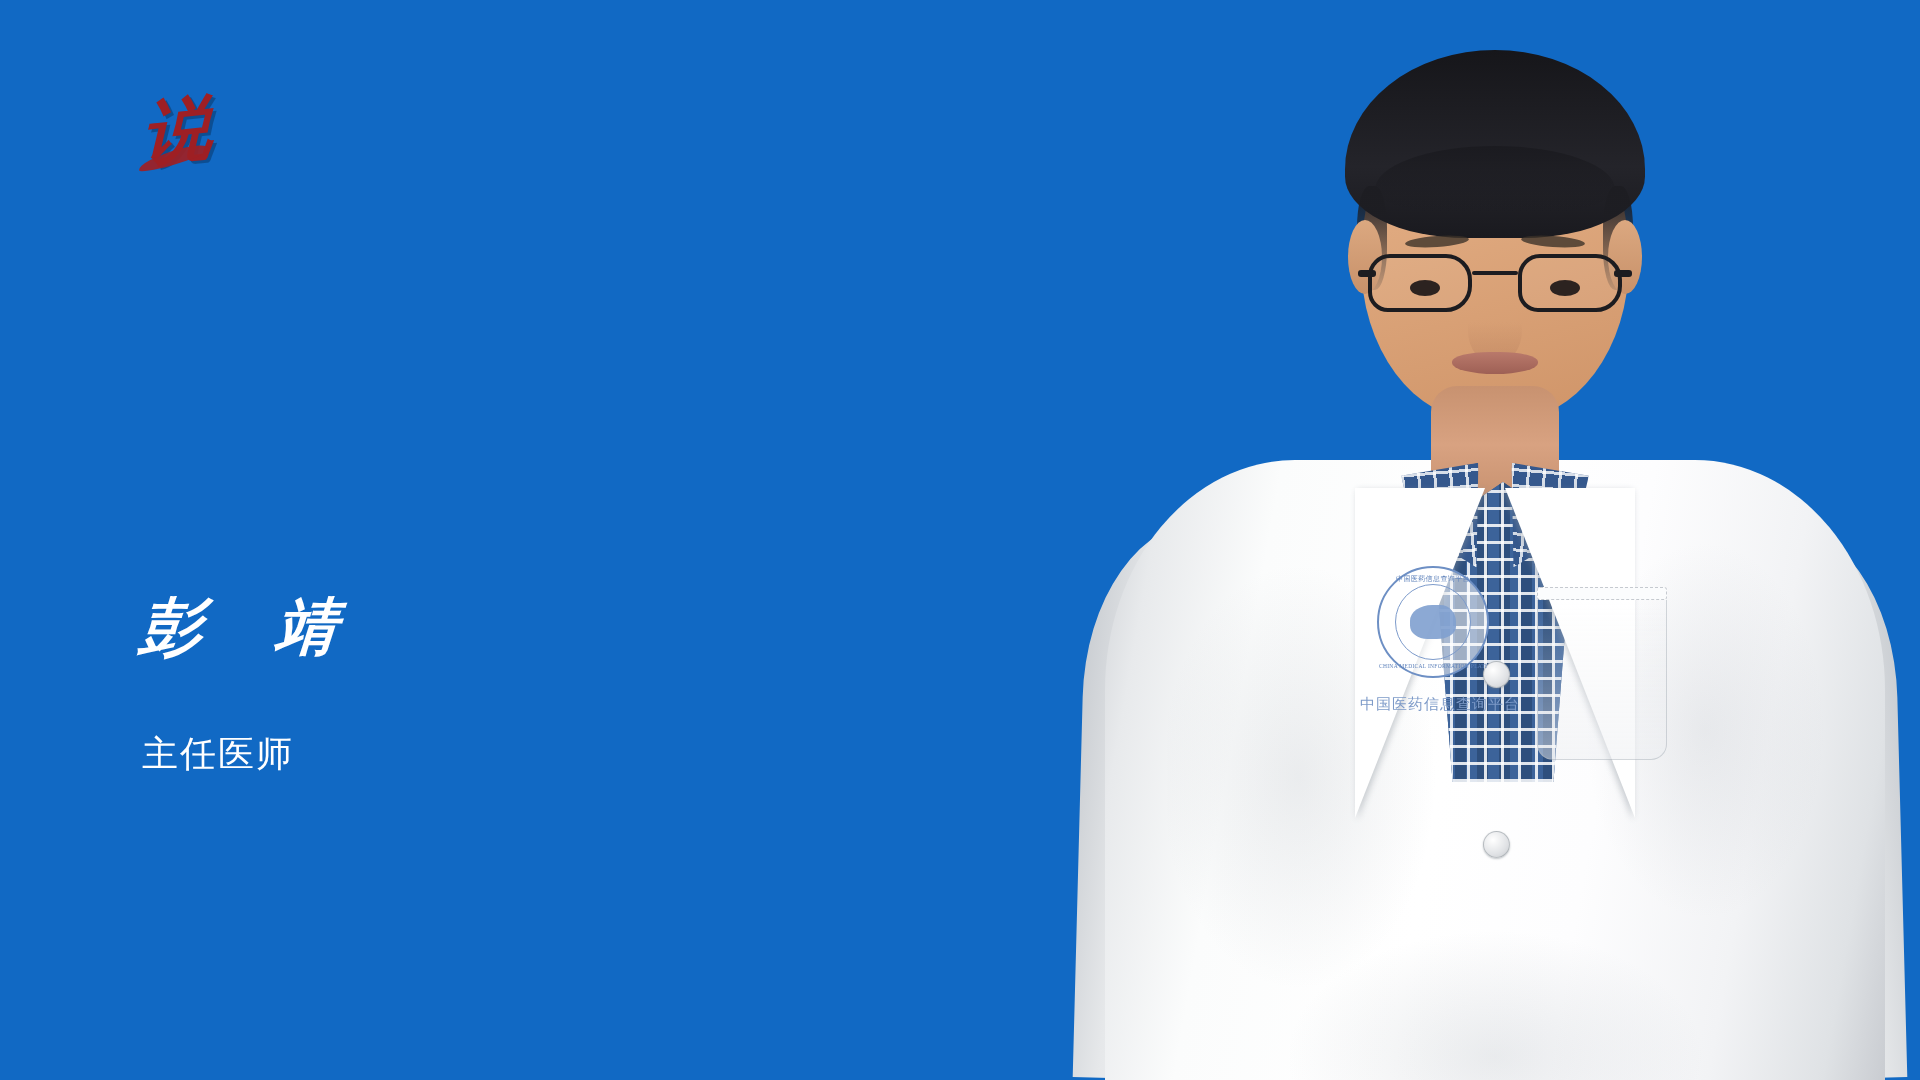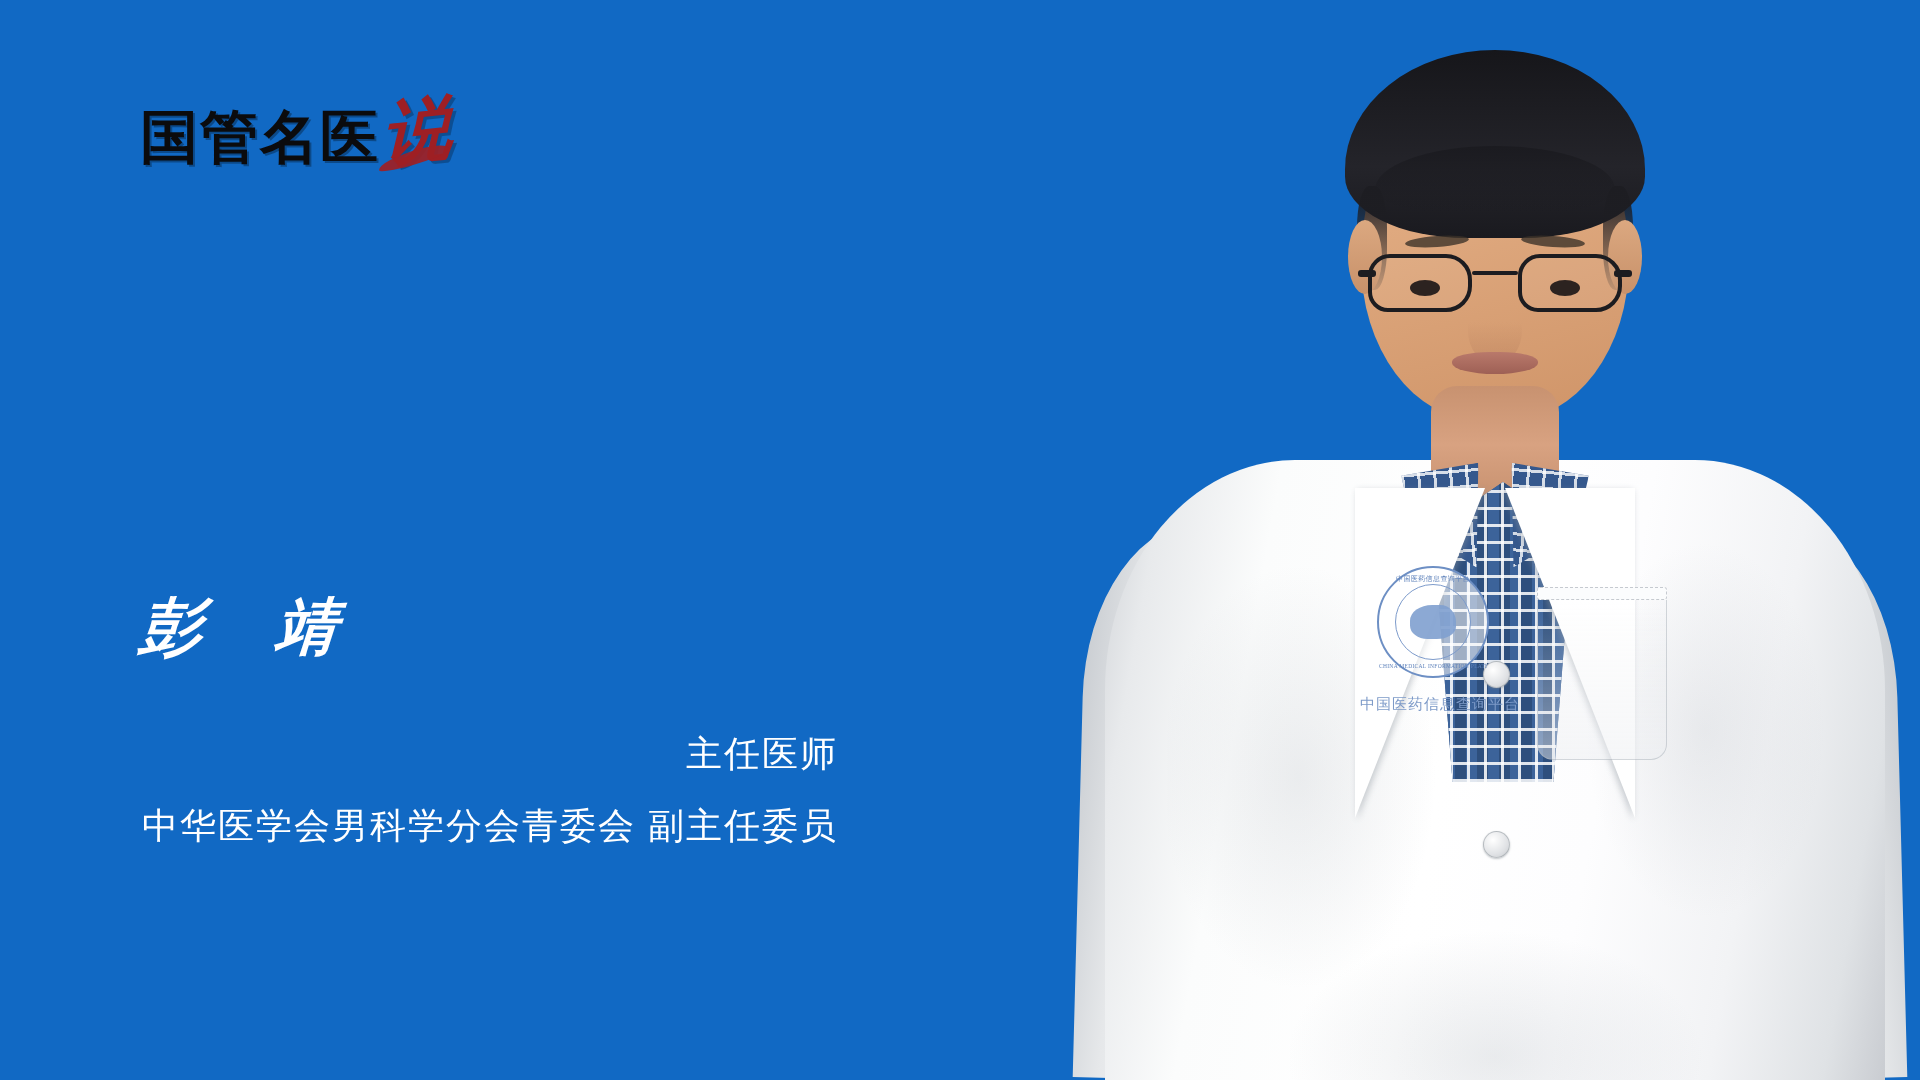--- a/index.html
+++ b/index.html
@@ -95,21 +95,20 @@
     transform:skewX(-4deg);
   }
 
   
   .credentials {
     position:absolute;
     left:142px; top:736px;
     display:flex;
     flex-direction:column;
     gap:36px;
-    text-align:right;
   }
   .cred-line {
     font-size:36px;
     font-weight:400;
     letter-spacing:2px;
     color:#ffffff;
     line-height:1;
     white-space:nowrap;
   }
 
@@ -504,27 +503,25 @@
         </div>
         <div class="badge-caption">中国医药信息查询平台</div>
 
       </div>
     </div>
   </div>
 
   <div class="left-col">
 
     <div class="logo">
-      <span class="logo-main">国管名医</span>
       <span class="logo-accent">说</span>
     </div>
 
 
     <div class="doctor-name">彭 靖</div>
 
     <div class="credentials">
       <div class="cred-line">主任医师</div>
-      <div class="cred-line">中华医学会男科学分会青委会  副主任委员</div>
     </div>
 
   </div>
 
 </div>
 
 </body></html>

